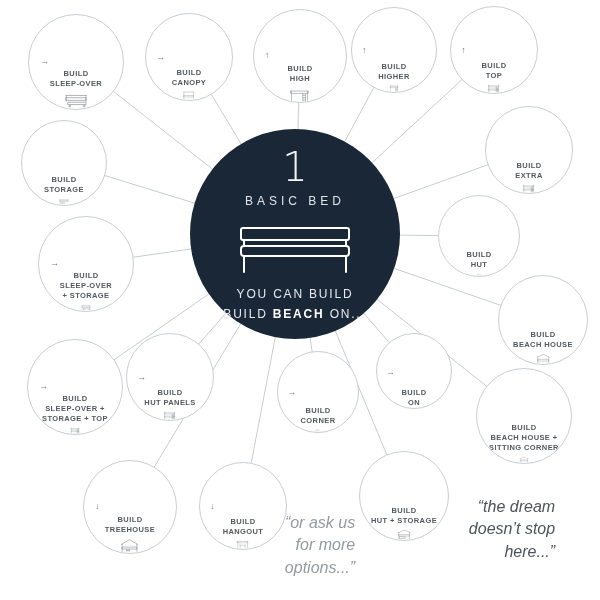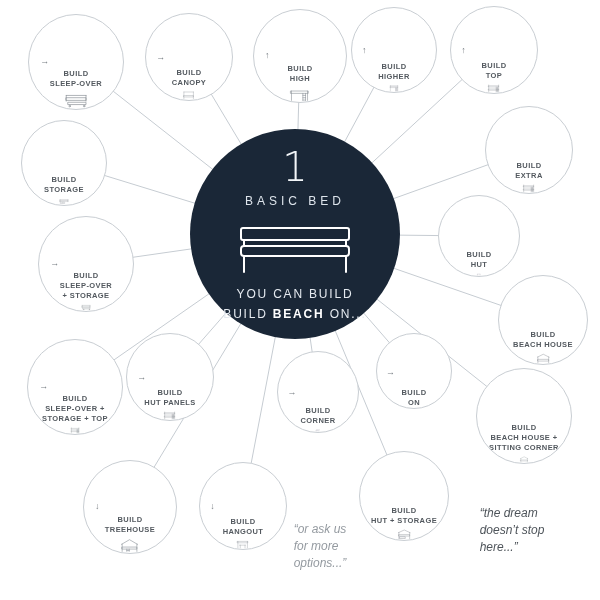--- a/index.html
+++ b/index.html
@@ -28,21 +28,21 @@
   }
   .node-label{
     font-size:7.5px;font-weight:bold;letter-spacing:0.4px;color:#53595f;
     text-align:center;white-space:pre-line;line-height:1.35;
   }
   .node-arrow{position:absolute;left:12%;top:44%;font-size:9px;color:#7a8086;}
   .node-bed{width:62%;height:42%;color:#8b9197;margin-top:3px;}
 
   .quote{
     position:absolute;z-index:1;transform:translate(-50%,-50%);
-    font-style:italic;font-size:12px;line-height:1.4;text-align:left;white-space:pre-line;
+    font-style:italic;font-size:16px;line-height:1.4;text-align:right;white-space:pre-line;
   }
 </style>
 </head>
 <body>
 
 <svg width="0" height="0" style="position:absolute" aria-hidden="true">
   <defs>
     <symbol id="bed-day" viewBox="0 0 120 56" fill="none" stroke="currentColor" stroke-width="2" stroke-linecap="round" stroke-linejoin="round">
       <rect x="6" y="8" width="108" height="12" rx="2"></rect>
       <rect x="6" y="26" width="108" height="10" rx="3"></rect>

